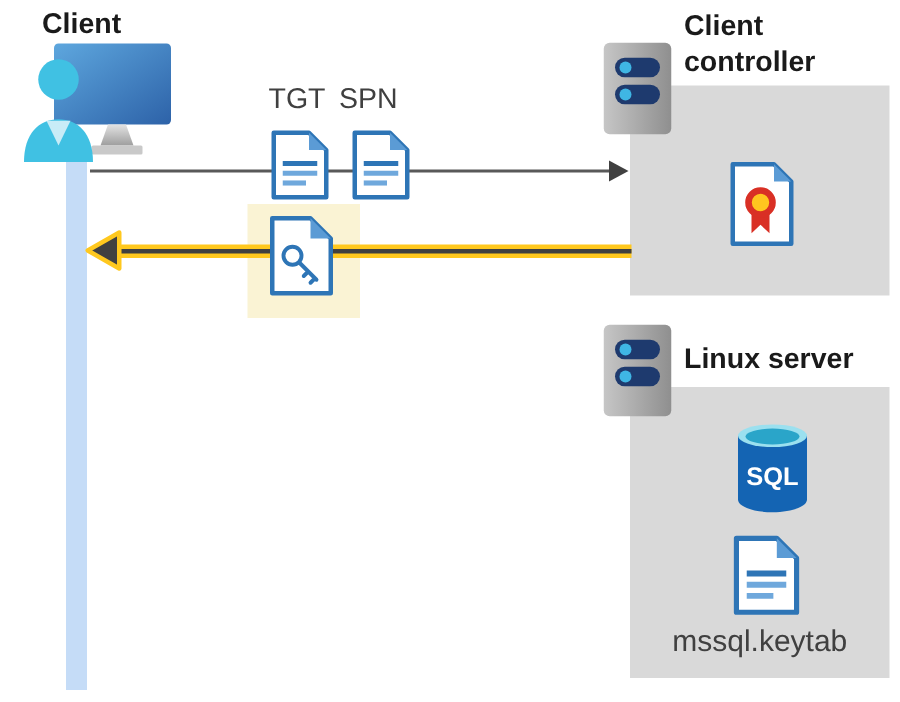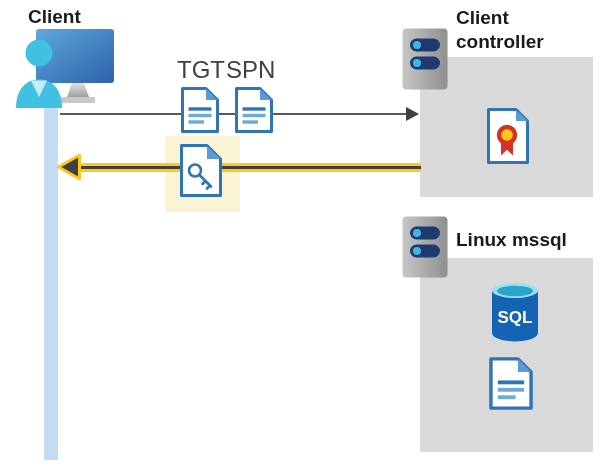--- a/index.html
+++ b/index.html
@@ -2,21 +2,21 @@
 <html><head>
 <meta charset="utf-8">
 <style>
   html,body{margin:0;padding:0;background:#fff;}
   #canvas{
     position:relative;width:600px;height:468px;background:#ffffff;overflow:hidden;
     font-family:"Liberation Sans",sans-serif;
   }
   .abs{position:absolute;}
   .heading{font-weight:bold;color:#1a1a1a;font-size:19px;line-height:24px;}
-  .sublabel{color:#404040;font-size:24px;}
+  .sublabel{color:#404040;font-size:19px;}
   
   .panel{background:#d9d9d9;}
   #dc-panel{left:420px;top:57px;width:173px;height:140px;}
   #linux-panel{left:420px;top:258px;width:173px;height:194px;}
   
   #lifeline{left:44px;top:98px;width:14px;height:362px;background:#c5dcf7;}
   
   #client-label{left:28px;top:5px;}
   #dc-label{left:456px;top:6px;width:122px;}
   #linux-label{left:456px;top:228px;width:140px;}
@@ -126,21 +126,21 @@
     <rect x="8" y="28.5" width="30" height="13" rx="6.5" fill="#1e3a6e"></rect>
     <circle cx="15" cy="35" r="4" fill="#3fb6e4"></circle>
   </svg>
   <svg class="abs" id="cert-icon" viewBox="0 0 44 58">
     <path d="M2.5 2.5 H30 L41.5 14 V55.5 H2.5 Z" fill="#fff" stroke="#2e75b6" stroke-width="3" stroke-linejoin="round"></path>
     <path d="M30 2.5 L41.5 14 H30 Z" fill="#5b9bd5"></path>
     <path d="M15 33 V48.5 L21 42.8 L27 48.5 V33 Z" fill="#d93025"></path>
     <circle cx="21" cy="28" r="8" fill="#ffc51f" stroke="#d93025" stroke-width="4.4"></circle>
   </svg>
 
-  <div class="abs heading" id="linux-label">Linux mssql</div>
+  <div class="abs heading" id="linux-label">Linux server</div>
   <svg class="abs" id="linux-server" viewBox="0 0 46 62">
     <defs>
       <linearGradient id="srvGrad2" x1="0" y1="0" x2="1" y2="0">
         <stop offset="0" stop-color="#c6c6c6"></stop>
           <stop offset="1" stop-color="#8f8f8f"></stop>
       </linearGradient>
     </defs>
     <rect x="0.5" y="0.5" width="45" height="61" rx="4" fill="url(#srvGrad2)"></rect>
     <rect x="8" y="10.5" width="30" height="13" rx="6.5" fill="#1e3a6e"></rect>
     <circle cx="15" cy="17" r="4" fill="#3fb6e4"></circle>
@@ -153,14 +153,15 @@
     <ellipse cx="25" cy="9" rx="18" ry="5.3" fill="#2aa5c9"></ellipse>
     <text x="25" y="41" text-anchor="middle" font-size="17" font-weight="bold" fill="#ffffff">SQL</text>
   </svg>
   <svg class="abs" id="keytab-doc" viewBox="0 0 40 48">
     <path d="M2.5 2.5 H26 L37.5 14 V45.5 H2.5 Z" fill="#fff" stroke="#2e75b6" stroke-width="3" stroke-linejoin="round"></path>
     <path d="M26 2.5 L37.5 14 H26 Z" fill="#5b9bd5"></path>
     <line x1="8.5" y1="23" x2="31.5" y2="23" stroke="#2e75b6" stroke-width="3.4"></line>
     <line x1="8.5" y1="29.5" x2="31.5" y2="29.5" stroke="#6fa8dc" stroke-width="3.4"></line>
     <line x1="8.5" y1="36" x2="24" y2="36" stroke="#6fa8dc" stroke-width="3.4"></line>
   </svg>
+  <div class="abs sublabel" id="keytab-label">mssql.keytab</div>
 
 </div>
 
 </body></html>

